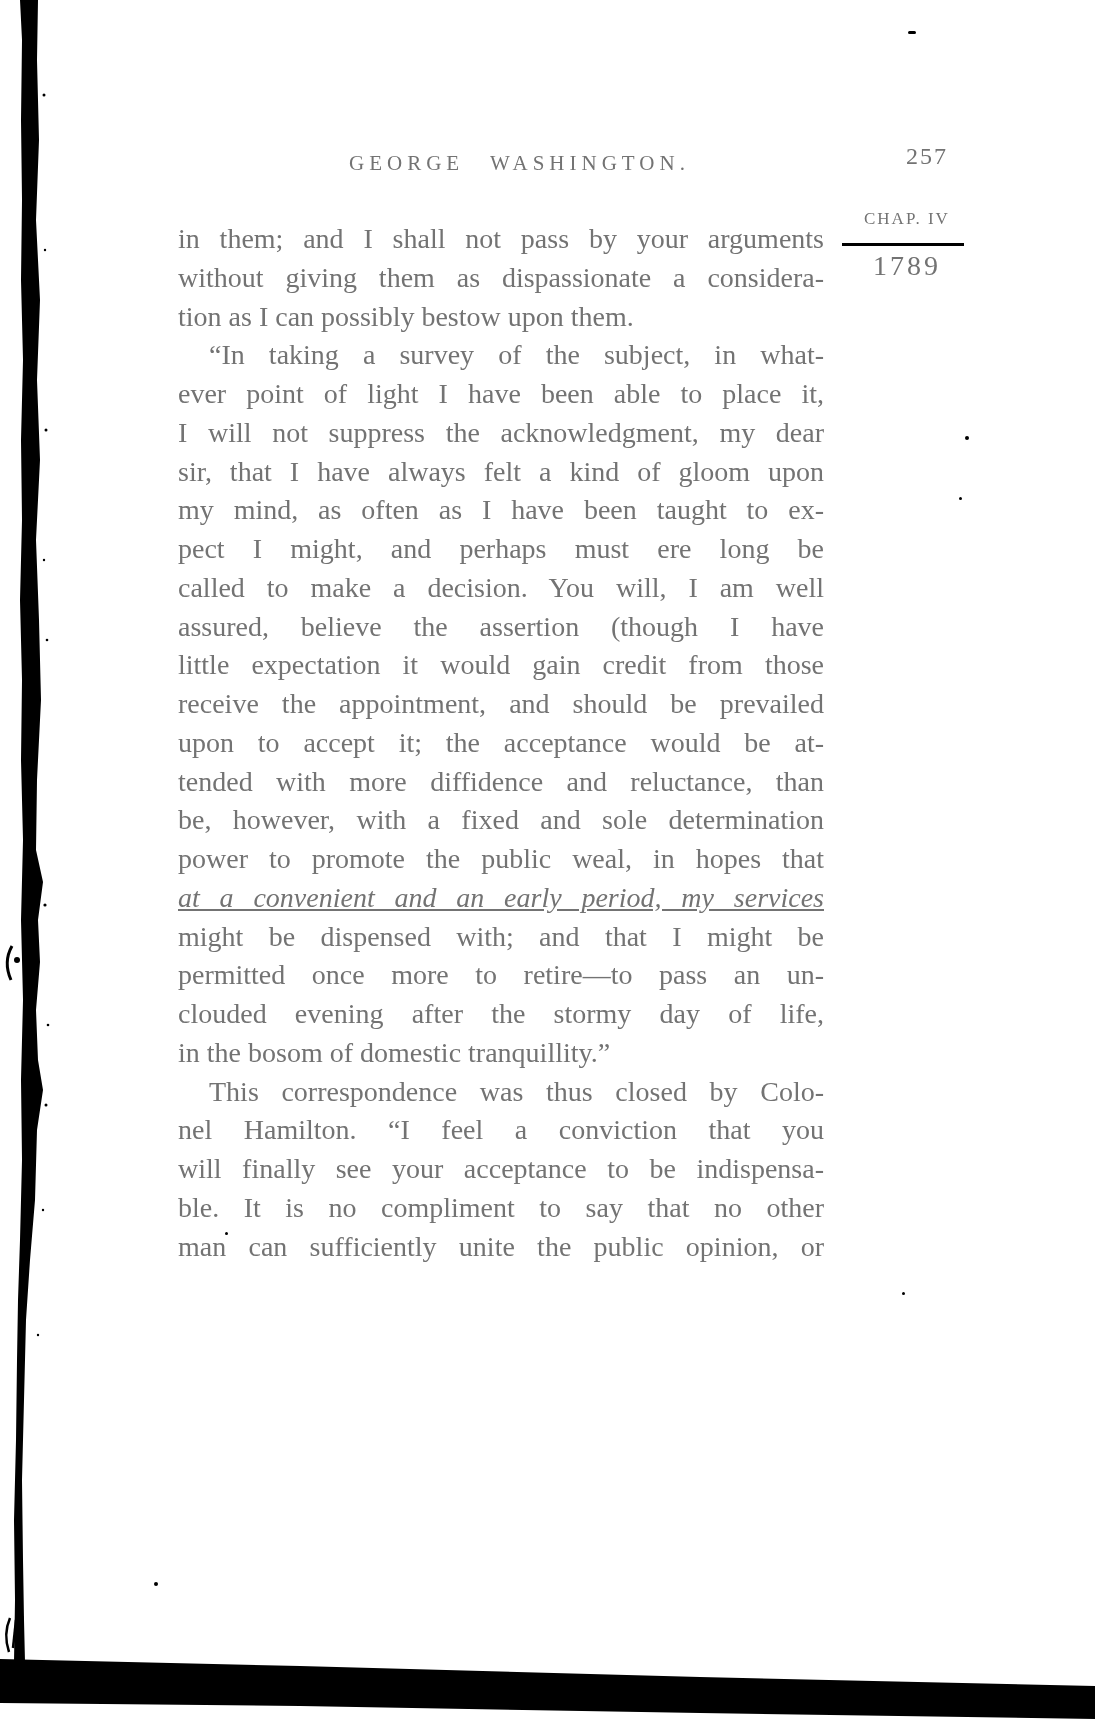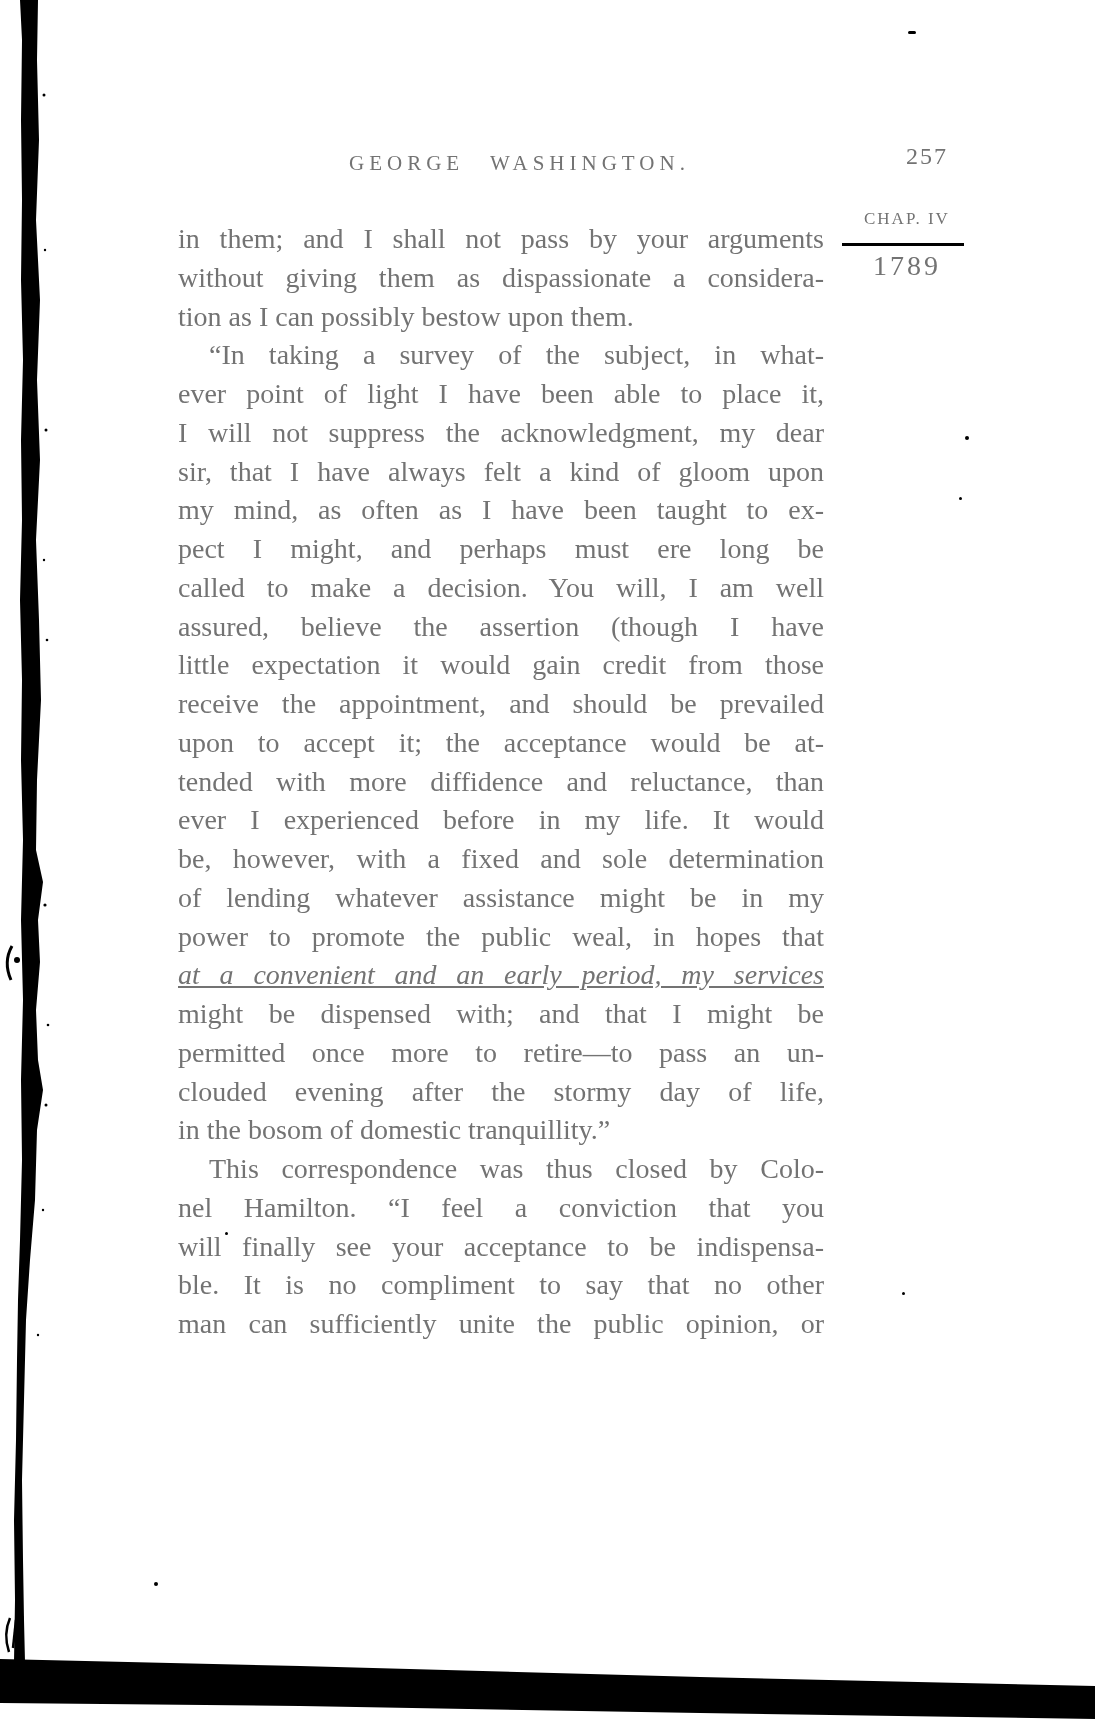--- a/index.html
+++ b/index.html
@@ -106,23 +106,21 @@
       <div class="bline j">I will not suppress the acknowledgment, my dear</div>
       <div class="bline j">sir, that I have always felt a kind of gloom upon</div>
       <div class="bline j">my mind, as often as I have been taught to ex-</div>
       <div class="bline j">pect I might, and perhaps must ere long be</div>
       <div class="bline j">called to make a decision. You will, I am well</div>
       <div class="bline j">assured, believe the assertion (though I have</div>
       <div class="bline j">little expectation it would gain credit from those</div>
       <div class="bline j">receive the appointment, and should be prevailed</div>
       <div class="bline j">upon to accept it; the acceptance would be at-</div>
       <div class="bline j">tended with more diffidence and reluctance, than</div>
-      <div class="bline j">ever I experienced before in my life. It would</div>
       <div class="bline j">be, however, with a fixed and sole determination</div>
-      <div class="bline j">of lending whatever assistance might be in my</div>
       <div class="bline j">power to promote the public weal, in hopes that</div>
       <div class="bline j it">at a convenient and an early period, my services</div>
       <div class="bline j">might be dispensed with; and that I might be</div>
       <div class="bline j">permitted once more to retire—to pass an un-</div>
       <div class="bline j">clouded evening after the stormy day of life,</div>
       <div class="bline">in the bosom of domestic tranquillity.”</div>
       <div class="bline j ind">This correspondence was thus closed by Colo-</div>
       <div class="bline j">nel Hamilton. “I feel a conviction that you</div>
       <div class="bline j">will finally see your acceptance to be indispensa-</div>
       <div class="bline j">ble. It is no compliment to say that no other</div>

